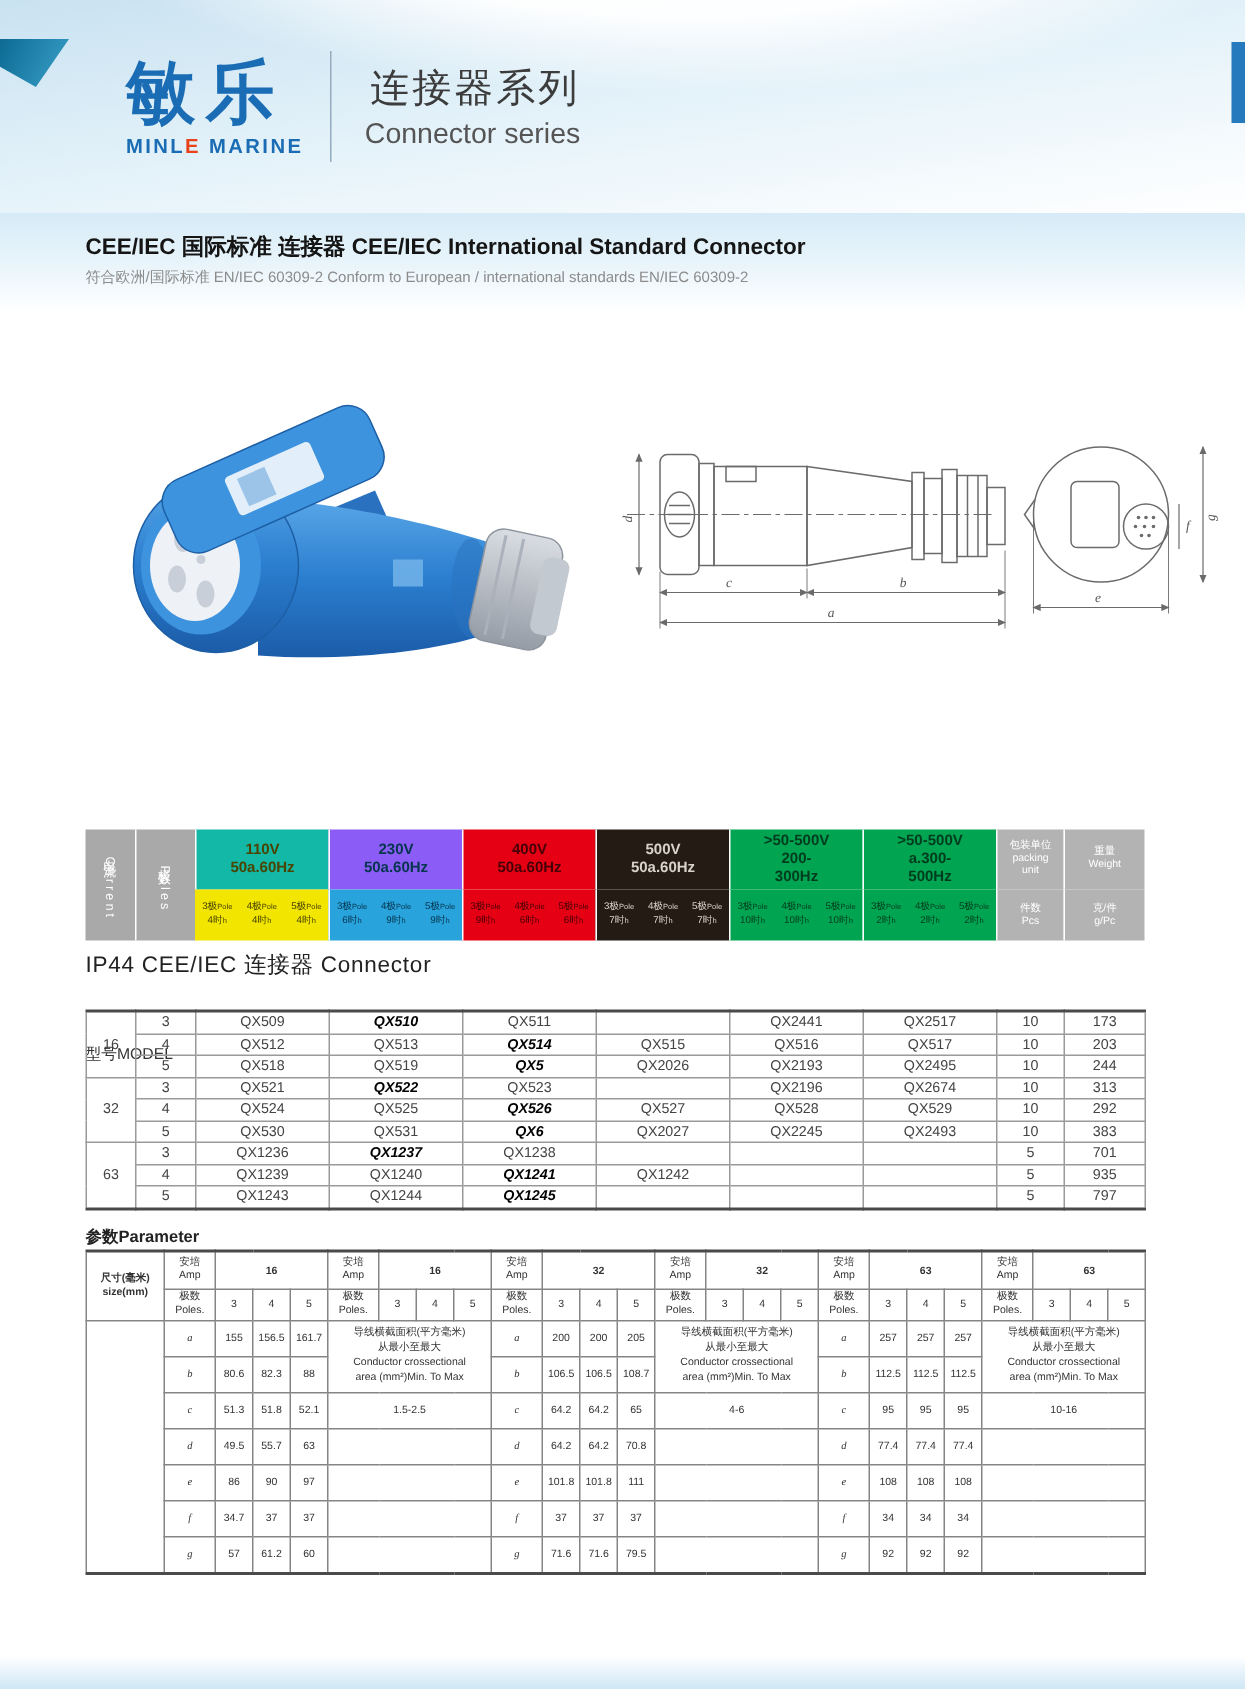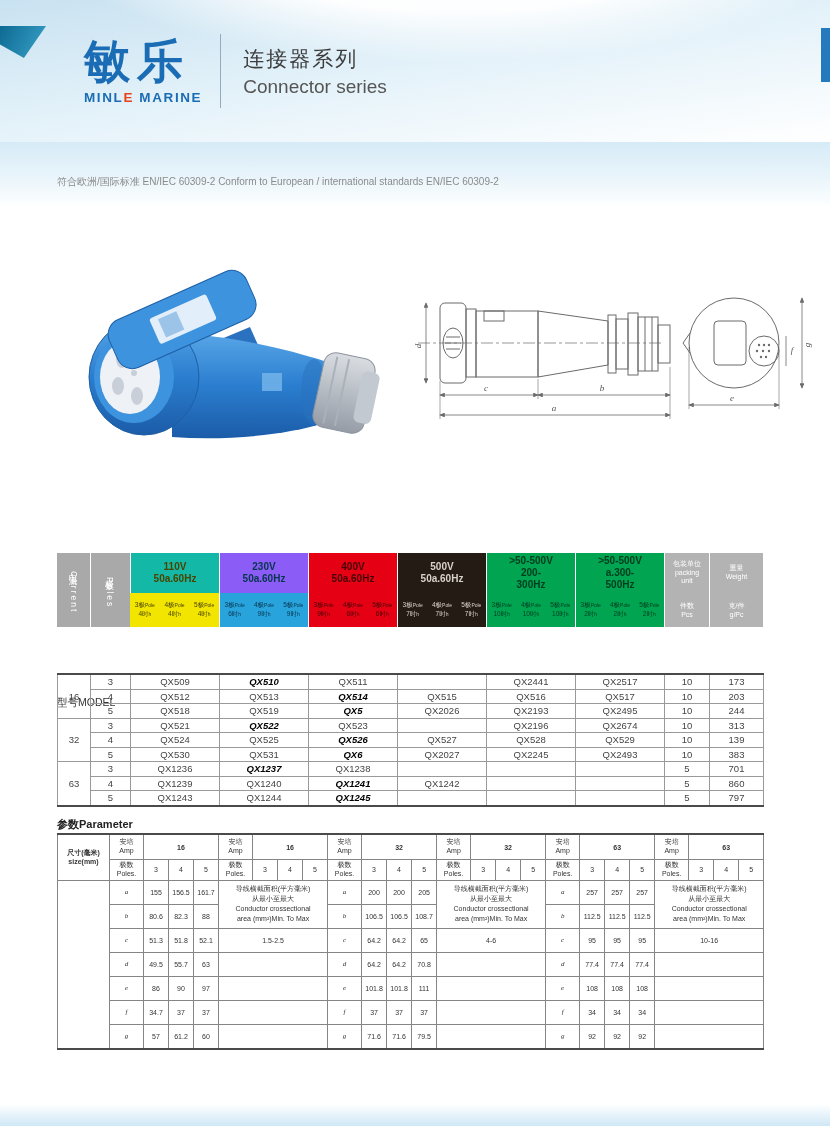--- a/index.html
+++ b/index.html
@@ -12,28 +12,28 @@
       linear-gradient(172deg,#c9e2f1 0%,#e2f1f9 46%,#ffffff 100%);}
   .deco-corner{position:absolute;left:0;top:26px;width:46px;height:32px;
     background:linear-gradient(115deg,#0d6a93,#3aa2c9);
     clip-path:polygon(0 0,100% 0,52% 100%,0 58%);}
   .deco-bar{position:absolute;right:0;top:28px;width:9px;height:54px;background:#2579bd;}
   .header-inner{position:absolute;left:84px;top:34px;display:flex;align-items:center;}
   .logo-cn{font-size:46px;font-weight:700;color:#1a6cb4;letter-spacing:7px;line-height:1.05;}
   .logo-en{font-size:13.5px;font-weight:700;color:#1a6cb4;letter-spacing:1.6px;margin-top:4px;}
   .logo-en .red{color:#e8421a;}
   .vline{width:1px;height:74px;background:#93abbd;margin:0 22px 0 18px;}
-  .series-cn{font-size:21px;color:#3c3c3c;letter-spacing:2px;}
+  .series-cn{font-size:26px;color:#3c3c3c;letter-spacing:2px;text-align:right;}
   .series-en{font-size:19px;color:#555;margin-top:3px;}
   
   #section-band{position:absolute;left:0;top:142px;width:830px;height:66px;
     background:linear-gradient(180deg,#d6ebf7 0%,#eaf5fb 55%,#ffffff 100%);
     padding:13px 0 0 57px;box-sizing:border-box;}
   .sec-title{font-size:15px;font-weight:700;color:#151515;}
-  .sec-sub{font-size:10px;color:#8b8b8b;margin-top:20px;}
+  .sec-sub{font-size:10px;color:#8b8b8b;margin-top:4px;}
   
   #photo-svg{position:absolute;left:52px;top:255px;}
   #drawing-svg{position:absolute;left:412px;top:283px;}
   .dimtext{font-size:9px;font-style:italic;fill:#555;font-family:"Liberation Serif",serif;}
   
   #spec-mount{position:absolute;left:57px;top:553px;}
   table.spec{border-collapse:separate;border-spacing:0;table-layout:fixed;width:706px;}
   table.spec td{padding:0;text-align:center;vertical-align:middle;border-left:1px solid #fff;}
   table.spec td:first-child{border-left:none;}
   .vert{writing-mode:vertical-lr;text-orientation:mixed;font-size:8.5px;letter-spacing:2px;
@@ -89,20 +89,21 @@
       </div>
       <div class="vline"></div>
       <div>
         <div class="series-cn">连接器系列</div>
         <div class="series-en">Connector series</div>
       </div>
     </div>
   </div>
 
   <div id="section-band">
+    <div class="sec-title">CEE/IEC 国际标准 连接器 CEE/IEC International Standard Connector</div>
     <div class="sec-sub">符合欧洲/国际标准 EN/IEC 60309-2  Conform to European / international standards EN/IEC 60309-2</div>
   </div>
 
   <svg id="photo-svg" width="330" height="192" viewBox="0 0 330 192">
     <defs>
       <linearGradient id="pb" x1="0" y1="0" x2="0" y2="1">
         <stop offset="0" stop-color="#58a6e8"></stop>
           <stop offset=".5" stop-color="#2b7ecf"></stop>
           <stop offset="1" stop-color="#1b5ca8"></stop>
       </linearGradient>
@@ -359,20 +360,21 @@
             </td>
             <td class="graysub">
               <div>克/件</div>
               <div>g/Pc</div>
             </td>
           </tr>
         </tbody>
       </table>
     </div>
 
+  <div id="ip44-title">IP44 CEE/IEC 连接器 Connector</div>
   <div id="model-label">型号MODEL</div>
   <div id="model-mount">
       <table class="model">
         <colgroup>
           <col style="width: 33px;">
           <col style="width: 40px;">
           <col style="width: 89px;">
           <col style="width: 89px;">
           <col style="width: 89px;">
           <col style="width: 89px;">
@@ -430,21 +432,21 @@
           </tr>
           <tr>
             <td>4</td>
             <td>QX524</td>
             <td>QX525</td>
             <td class="boldm">QX526</td>
             <td>QX527</td>
             <td>QX528</td>
             <td>QX529</td>
             <td>10</td>
-            <td>139</td>
+            <td>292</td>
           </tr>
           <tr>
             <td>5</td>
             <td>QX530</td>
             <td>QX531</td>
             <td class="boldm">QX6</td>
             <td>QX2027</td>
             <td>QX2245</td>
             <td>QX2493</td>
             <td>10</td>
@@ -464,21 +466,21 @@
           </tr>
           <tr>
             <td>4</td>
             <td>QX1239</td>
             <td>QX1240</td>
             <td class="boldm">QX1241</td>
             <td>QX1242</td>
             <td></td>
             <td></td>
             <td>5</td>
-            <td>860</td>
+            <td>935</td>
           </tr>
           <tr>
             <td>5</td>
             <td>QX1243</td>
             <td>QX1244</td>
             <td class="boldm">QX1245</td>
             <td></td>
             <td></td>
             <td></td>
             <td>5</td>

